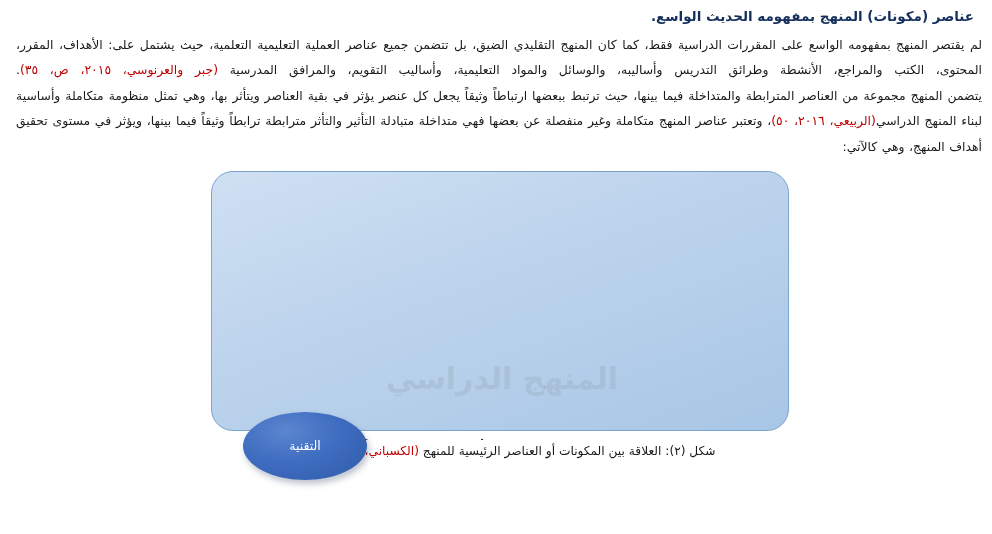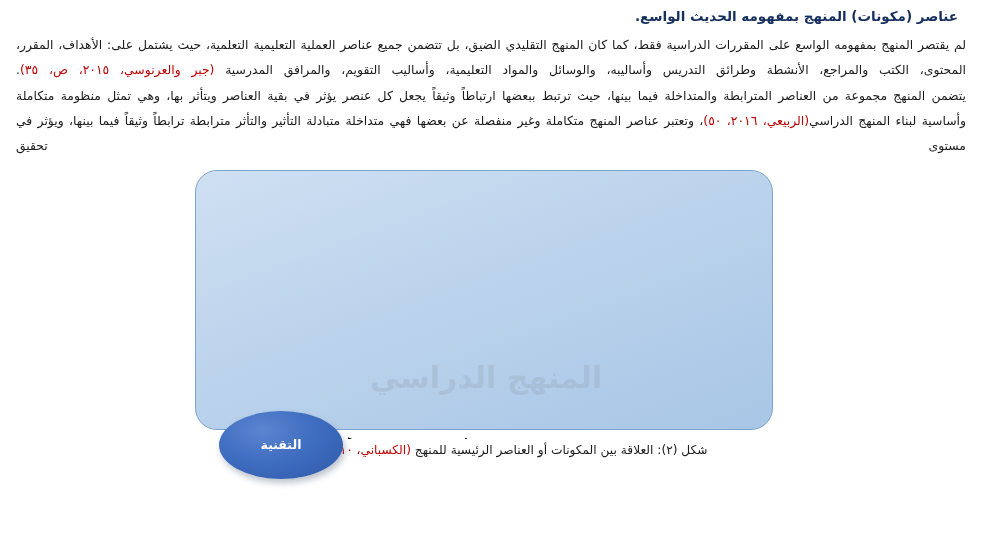--- a/index.html
+++ b/index.html
@@ -12,21 +12,21 @@
     height: 534px;
     overflow: hidden;
     font-family: "DejaVu Sans", "Liberation Sans", sans-serif;
     color: #1b2a5e;
   }
   .page {
     position: relative;
     width: 992px;
     height: 534px;
     box-sizing: border-box;
-    padding: 4px 24px 0 14px;
+    padding: 4px 8px 0 14px;
   }
 
   
   .heading {
     text-align: right;
     font-size: 13.5px;
     font-weight: bold;
     color: #16305e;
     line-height: 20px;
     direction: rtl;
@@ -92,23 +92,22 @@
     color: #ffffff;
     font-size: 12.5px;
     font-weight: normal;
     line-height: 20px;
     box-shadow: 2px 4px 6px rgba(40,60,90,0.30);
     box-sizing: border-box;
   }
   .node span { display: block; }
 
   .node-tech {
-    left: 229px; top: 247px; width: 124px; height: 68px;
+    left: 237px; top: 247px; width: 124px; height: 68px;
     background: radial-gradient(ellipse at 35% 28%, #5b85d0 0%, #3f6dc0 45%, #2f5aa8 100%);
-    font-weight: bold;
   }
   .node-goals {
     left: 472px; top: 257px; width: 118px; height: 66px;
     background: radial-gradient(ellipse at 35% 28%, #8cc963 0%, #6eb63f 45%, #5aa430 100%);
   }
 
   .arrows {
     position: absolute;
     left: 0; top: 0;
     width: 992px; height: 275px;
@@ -133,20 +132,23 @@
   <div class="heading">عناصر (مكونات) المنهج بمفهومه الحديث الواسع.</div>
 
   <div class="para">
     <span>لم يقتصر المنهج بمفهومه الواسع على المقررات الدراسية فقط، كما كان المنهج التقليدي الضيق، بل تتضمن جميع عناصر العملية التعليمية التعلمية، حيث يشتمل على: الأهداف، المقرر، المحتوى، الكتب والمراجع، الأنشطة وطرائق التدريس وأساليبه، والوسائل والمواد التعليمية، وأساليب التقويم، والمرافق المدرسية </span><span class="cite">(جبر والعرنوسي، ٢٠١٥، ص، ٣٥)</span><span>.</span>
   </div>
 
   <div class="para">
     <span>يتضمن المنهج مجموعة من العناصر المترابطة والمتداخلة فيما بينها، حيث ترتبط ببعضها ارتباطاً وثيقاً يجعل كل عنصر يؤثر في بقية العناصر ويتأثر بها، وهي تمثل منظومة متكاملة وأساسية لبناء المنهج الدراسي</span><span class="cite">(الربيعي، ٢٠١٦، ٥٠)</span><span>، وتعتبر عناصر المنهج متكاملة وغير منفصلة عن بعضها فهي متداخلة متبادلة التأثير والتأثر مترابطة ترابطاً وثيقاً فيما بينها، ويؤثر في مستوى تحقيق</span>
   </div>
 
+  <div class="para para-last">
+    <span>أهداف المنهج، وهي كالآتي:</span>
+  </div>
 
   <div class="diagram-wrap">
     <div class="diagram-frame"></div>
 
     <div class="watermark">المنهج الدراسي</div>
 
     <svg class="arrows" viewBox="0 0 992 275" xmlns="http://www.w3.org/2000/svg">
       <defs>
         <marker id="ah" markerWidth="9" markerHeight="9" refX="7.5" refY="3.2" orient="auto" markerUnits="strokeWidth">
           <path d="M0,0.4 L8,3.2 L0,6.0" fill="none" stroke="#111111" stroke-width="1.1"></path>

